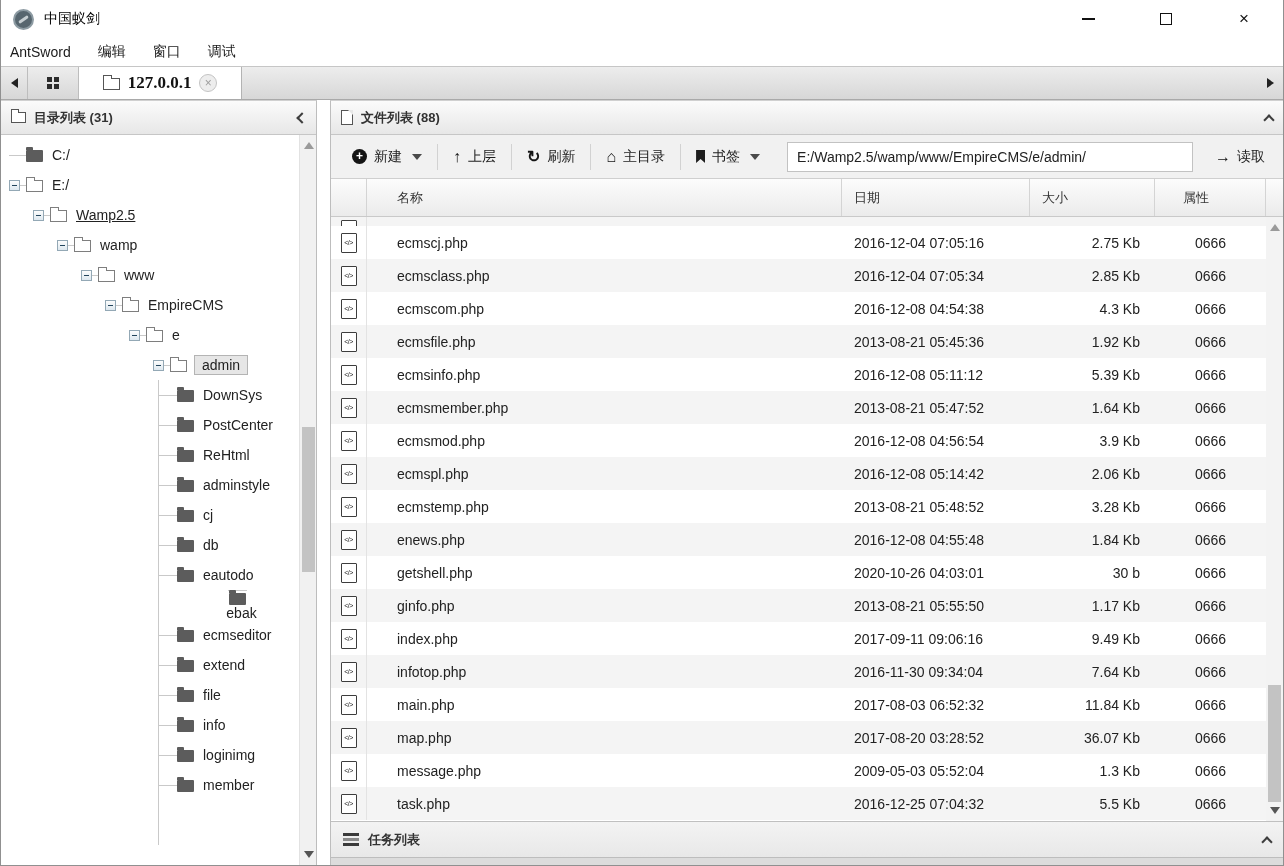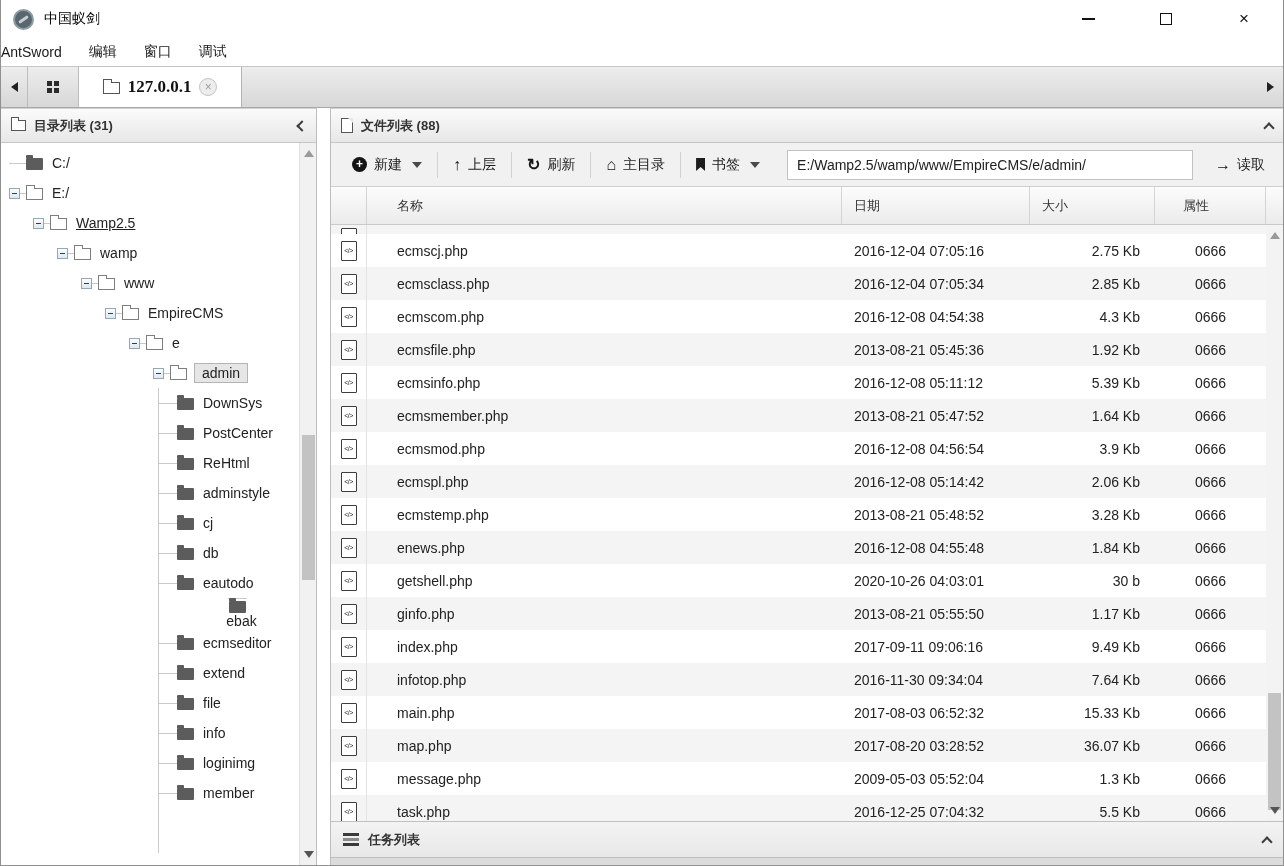--- a/index.html
+++ b/index.html
@@ -12,25 +12,25 @@
   .logo { width:21px; height:21px; border-radius:50%; background:#57666f; border:2px solid #8d9ba3; position:relative; overflow:hidden; }
   .logo::after { content:""; position:absolute; left:3px; top:7px; width:11px; height:3px; background:#c6ced2; transform:rotate(-35deg); border-radius:2px; }
   .app-title { margin-left:10px; font-size:14px; color:#000; }
   .win-controls { margin-left:auto; display:flex; height:100%; }
   .wc { width:78px; height:100%; display:flex; align-items:center; justify-content:center; }
   .wc-min i { display:block; width:13px; height:2px; background:#111; }
   .wc-max i { display:block; width:12px; height:12px; border:1px solid #111; }
   .wc-close { font-size:17px; color:#111; }
 
   
-  .menubar { height:28px; display:flex; align-items:center; gap:27px; font-size:14px; color:#1a1a1a; flex:none; background:#fff; }
+  .menubar { height:28px; display:flex; align-items:center; padding-left:9px; gap:27px; font-size:14px; color:#1a1a1a; flex:none; background:#fff; }
   .menu-item { cursor:default; }
 
   
-  .tabbar { height:42px; flex:none; background:linear-gradient(#ededed,#d7d7d7); border-top:1px solid #c6c6c6; border-bottom:1px solid #a9a9a9; display:flex; align-items:stretch; position:relative; }
+  .tabbar { height:34px; flex:none; background:linear-gradient(#ededed,#d7d7d7); border-top:1px solid #c6c6c6; border-bottom:1px solid #a9a9a9; display:flex; align-items:stretch; position:relative; }
   .tab-scroll { width:26px; display:flex; align-items:center; justify-content:center; }
   .tri-left { width:0; height:0; border-top:5px solid transparent; border-bottom:5px solid transparent; border-right:7px solid #222; }
   .tri-right { width:0; height:0; border-top:5px solid transparent; border-bottom:5px solid transparent; border-left:7px solid #222; }
   .tab-scroll.right { position:absolute; right:0; top:0; bottom:0; }
   .grid-btn { width:52px; border-left:1px solid #bdbdbd; border-right:1px solid #bdbdbd; display:flex; align-items:center; justify-content:center; }
   .grid-ic { width:12px; height:12px; position:relative; }
   .grid-ic::before { content:""; position:absolute; width:5px; height:5px; background:#2b2b2b; box-shadow:7px 0 0 #2b2b2b, 0 7px 0 #2b2b2b, 7px 7px 0 #2b2b2b; }
   .tab { width:163px; background:#fff; border-right:1px solid #b3b3b3; display:flex; align-items:center; justify-content:center; gap:8px; }
   .tab-folder { width:17px; height:12px; border:1px solid #555; background:#fff; position:relative; margin-top:2px; }
   .tab-folder::before { content:""; position:absolute; top:-4px; left:-1px; width:7px; height:3px; border:1px solid #555; border-bottom:none; background:#fff; }
@@ -477,21 +477,21 @@
               <div class="c-date">2016-11-30 09:34:04</div>
               <div class="c-size">7.64 Kb</div>
               <div class="c-attr">0666</div>
             </div>
             <div class="file-row even">
               <div class="c-icon">
                 <span class="doc-ic">&lt;/&gt;</span>
               </div>
               <div class="c-name">main.php</div>
               <div class="c-date">2017-08-03 06:52:32</div>
-              <div class="c-size">15.33 Kb</div>
+              <div class="c-size">11.84 Kb</div>
               <div class="c-attr">0666</div>
             </div>
             <div class="file-row odd">
               <div class="c-icon">
                 <span class="doc-ic">&lt;/&gt;</span>
               </div>
               <div class="c-name">map.php</div>
               <div class="c-date">2017-08-20 03:28:52</div>
               <div class="c-size">36.07 Kb</div>
               <div class="c-attr">0666</div>

